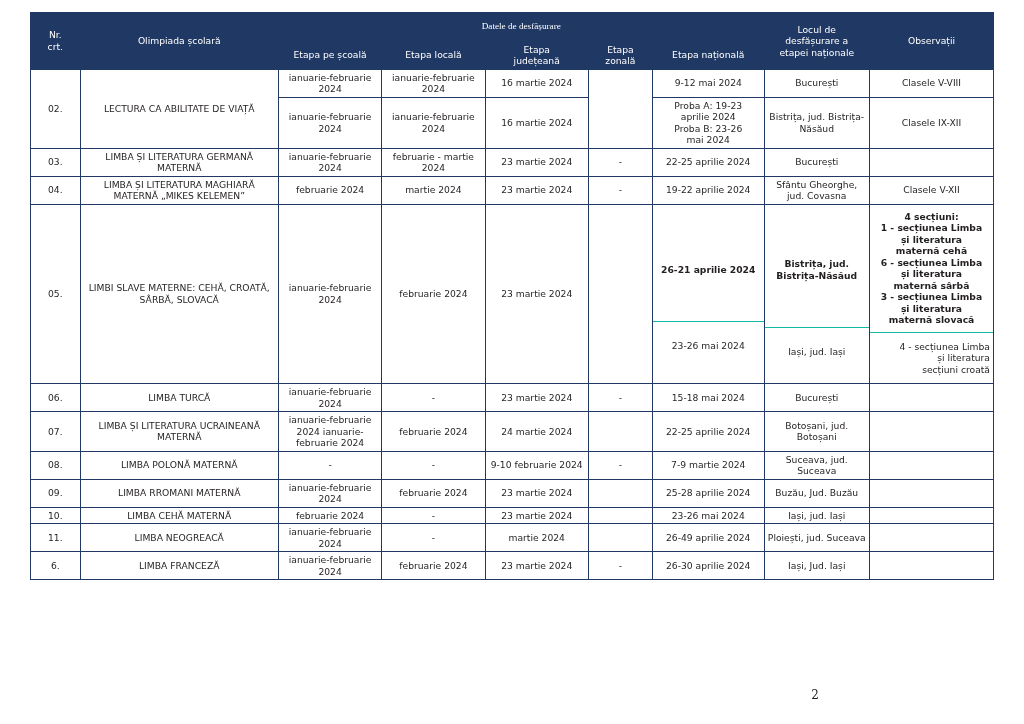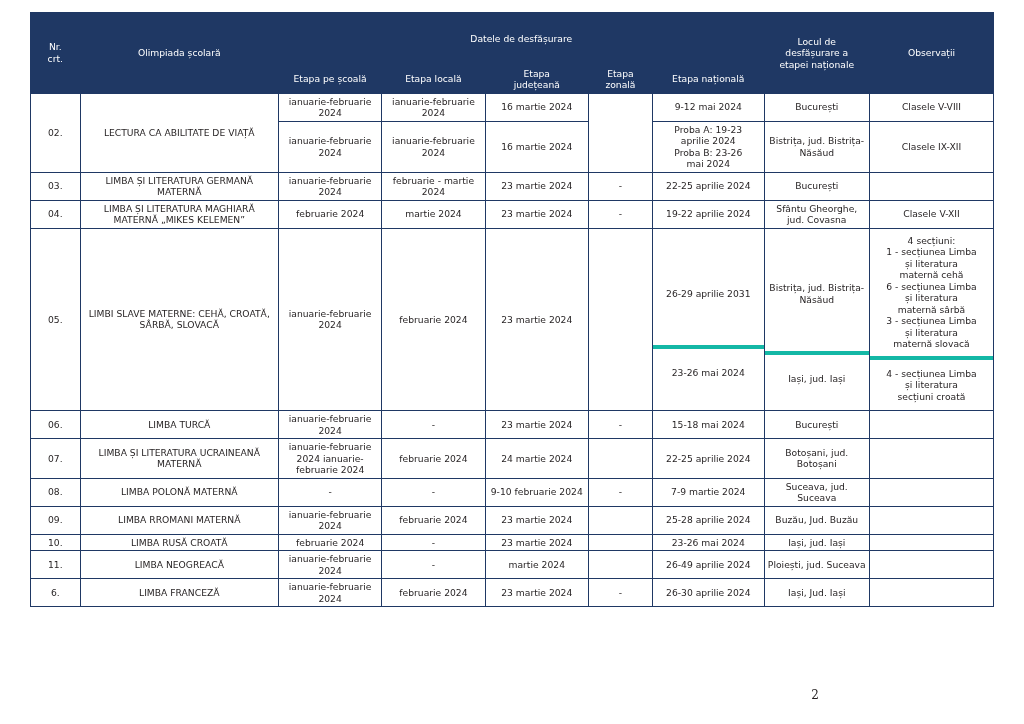--- a/index.html
+++ b/index.html
@@ -40,39 +40,40 @@
   }
   thead th {
     background: #1f3864;
     color: #ffffff;
     font-weight: normal;
     font-size: 9.6px;
     border-color: #ffffff;
     padding: 5px 3px;
   }
   thead tr:first-child th.outer-left { border-left-color: #1f3864; }
-  thead th.grp { padding: 20px 3px; }
+  thead th.grp { padding: 8px 3px; font-family: Liberation Serif, serif; }
   tbody td { background: #ffffff; }
   .col-nr { width: 48px; }
   .col-olimp { width: 192px; }
   .col-scoala { width: 100px; }
   .col-locala { width: 100px; }
   .col-jud { width: 100px; }
   .col-zonala { width: 62px; }
   .col-nat { width: 108px; }
   .col-loc { width: 102px; }
   .col-obs { width: 120px; }
   .inner-split {
     padding: 0 !important;
   }
   .inner-split .half {
     padding: 10px 3px;
   }
   .inner-split .half.top {
-    border-bottom: 4px solid #14b8a6;
+    border-bottom: 1px solid #14b8a6;
+    font-weight: bold;
   }
   .tall-1 .half.top { padding: 46px 3px 46px; }
   .tall-1 .half.bot { padding: 18px 3px 18px; }
   .page-number {
     position: absolute;
     right: 36px;
     bottom: 22px;
     font-size: 12px;
     color: #231f20;
     font-family: "DejaVu Serif", serif;
@@ -177,41 +178,41 @@
       </tr>
 
       <tr>
         <td class="row-tall">05.</td>
         <td>LIMBI SLAVE MATERNE: CEHĂ, CROATĂ, SÂRBĂ, SLOVACĂ</td>
         <td>ianuarie-februarie 2024</td>
         <td>februarie  2024</td>
         <td>23 martie 2024</td>
         <td></td>
         <td class="inner-split tall-1">
-          <div class="half top">26-29 aprilie 2031</div>
+          <div class="half top">26-21 aprilie 2024</div>
           <div class="half bot">23-26 mai 2024</div>
         </td>
         <td class="inner-split tall-1">
           <div class="half top">Bistrița, jud. Bistrița-Năsăud</div>
           <div class="half bot">Iași, jud. Iași</div>
         </td>
         <td class="inner-split">
           <div class="half top" style="padding:6px 3px;">
             <div>4 secțiuni:</div>
             <div>1 - secțiunea Limba</div>
             <div>și literatura</div>
             <div>maternă cehă</div>
             <div>6 - secțiunea Limba</div>
             <div>și literatura</div>
             <div>maternă sârbă</div>
             <div>3 - secțiunea Limba</div>
             <div>și literatura</div>
             <div>maternă slovacă</div>
           </div>
-          <div class="half bot" style="padding:8px 3px;">
+          <div class="half bot" style="padding:8px 3px;text-align:right;">
             <div>4 - secțiunea Limba</div>
             <div>și literatura</div>
             <div>secțiuni croată</div>
           </div>
         </td>
       </tr>
 
       <tr>
         <td>06.</td>
         <td>LIMBA TURCĂ</td>
@@ -255,21 +256,21 @@
         <td>februarie  2024</td>
         <td>23 martie 2024</td>
         <td></td>
         <td>25-28 aprilie 2024</td>
         <td>Buzău, Jud. Buzău</td>
         <td></td>
       </tr>
 
       <tr>
         <td>10.</td>
-        <td>LIMBA RUSĂ CROATĂ</td>
+        <td>LIMBA CEHĂ MATERNĂ</td>
         <td>februarie 2024</td>
         <td>-</td>
         <td>23 martie 2024</td>
         <td></td>
         <td>23-26 mai 2024</td>
         <td>Iași, jud. Iași</td>
         <td></td>
       </tr>
 
       <tr>

